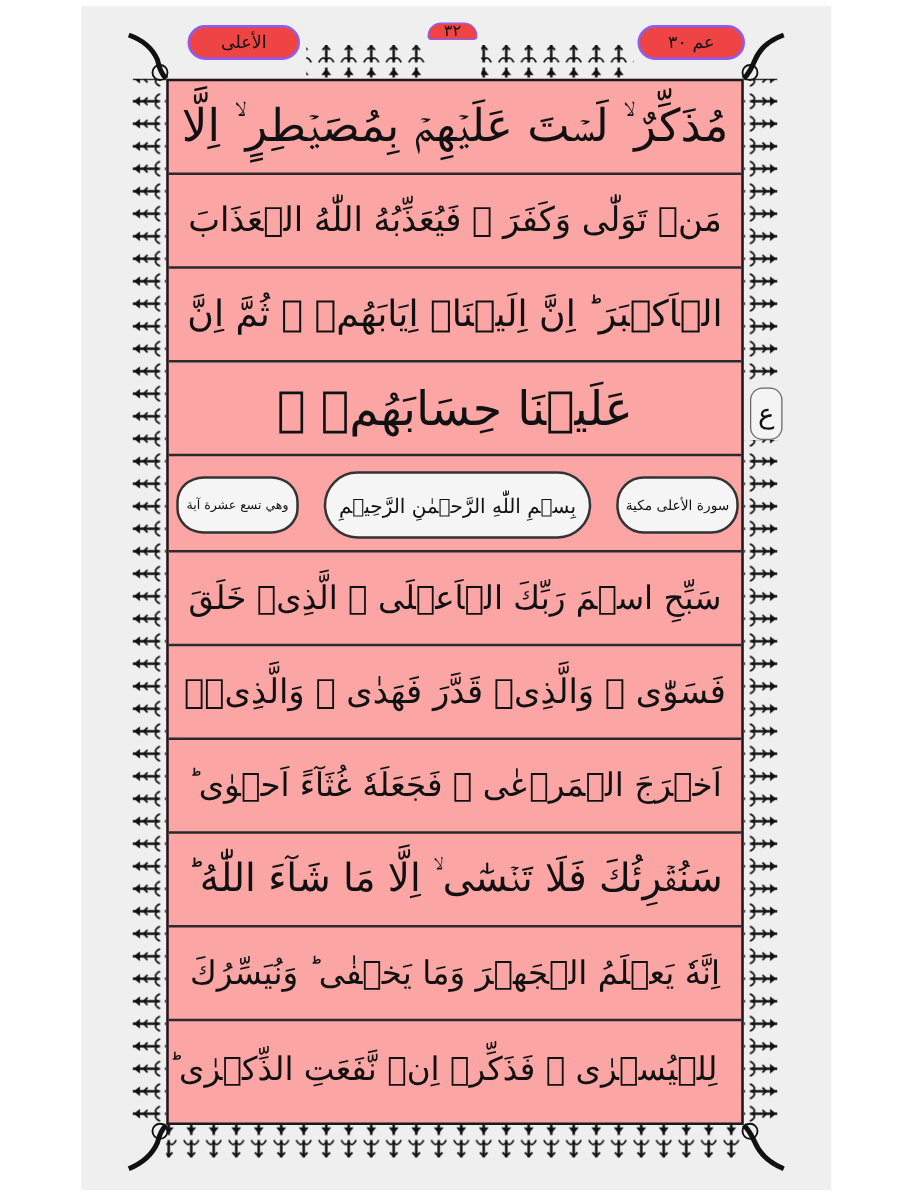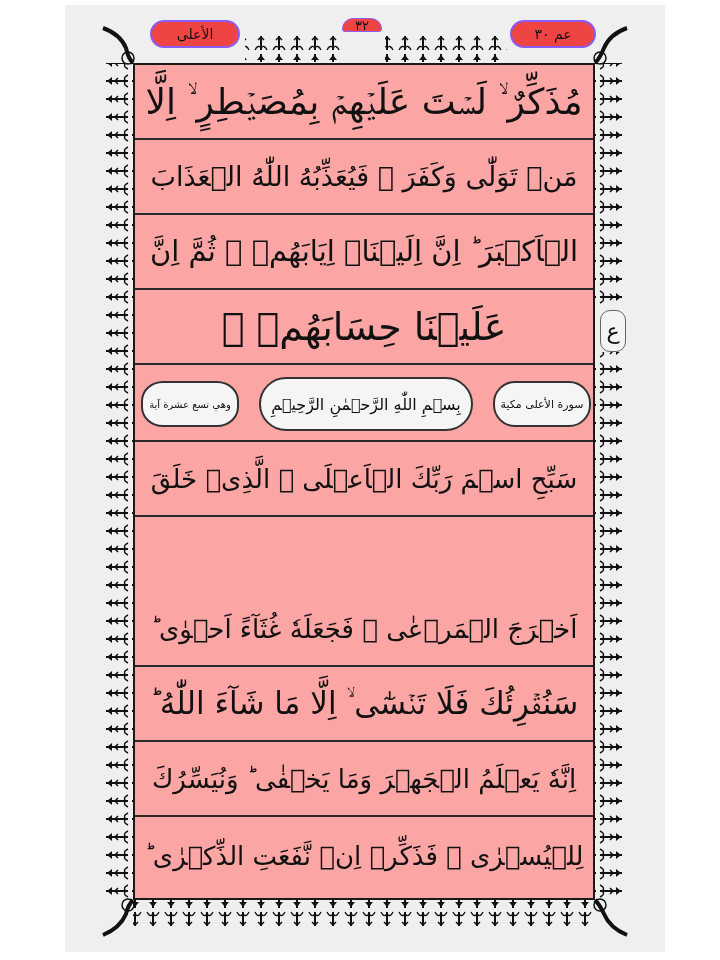--- a/index.html
+++ b/index.html
@@ -113,27 +113,30 @@
       <span class="cart-text" style="font-size: 10px;">وهي تسع عشرة آية</span>
     </div>
     <div class="cartouche cart-right">
       <span class="cart-text" style="font-size: 11px;">سورة الأعلى مكية</span>
     </div>
   </div>
 
   <div class="row" style="top:377px;">
     <span class="verse" style="font-size: 26px;">سَبِّحِ اسۡمَ رَبِّكَ الۡاَعۡلَى ۙ الَّذِىۡ خَلَقَ</span>
   </div>
+  <div class="row" style="top:452px;">
+    <span class="verse" style="font-size: 27px;">فَسَوّٰى ۙ وَالَّذِىۡ قَدَّرَ فَهَدٰى ۙ وَالَّذِىۡۤ</span>
+  </div>
   <div class="row" style="top:527px;">
     <span class="verse" style="font-size: 26px;">اَخۡرَجَ الۡمَرۡعٰى ۙ فَجَعَلَهٗ غُثَآءً اَحۡوٰى ؕ</span>
   </div>
   <div class="row" style="top:602px;">
     <span class="verse" style="font-size: 31px;">سَنُقۡرِئُكَ فَلَا تَنۡسٰٓى ۙ اِلَّا مَا شَآءَ اللّٰهُ ؕ</span>
   </div>
   <div class="row" style="top:677px;">
     <span class="verse" style="font-size: 26px;">اِنَّهٗ يَعۡلَمُ الۡجَهۡرَ وَمَا يَخۡفٰى ؕ وَنُيَسِّرُكَ</span>
   </div>
-  <div class="row" style="top:752px;height:77px;">
+  <div class="row" style="top:752px;height:77px;justify-content:flex-end;">
     <span class="verse" style="font-size: 26px;">لِلۡيُسۡرٰى ۚ فَذَكِّرۡ اِنۡ نَّفَعَتِ الذِّكۡرٰى ؕ</span>
   </div>
 </div>
 
 <div class="ruku">ع</div>
 
 </body></html>

